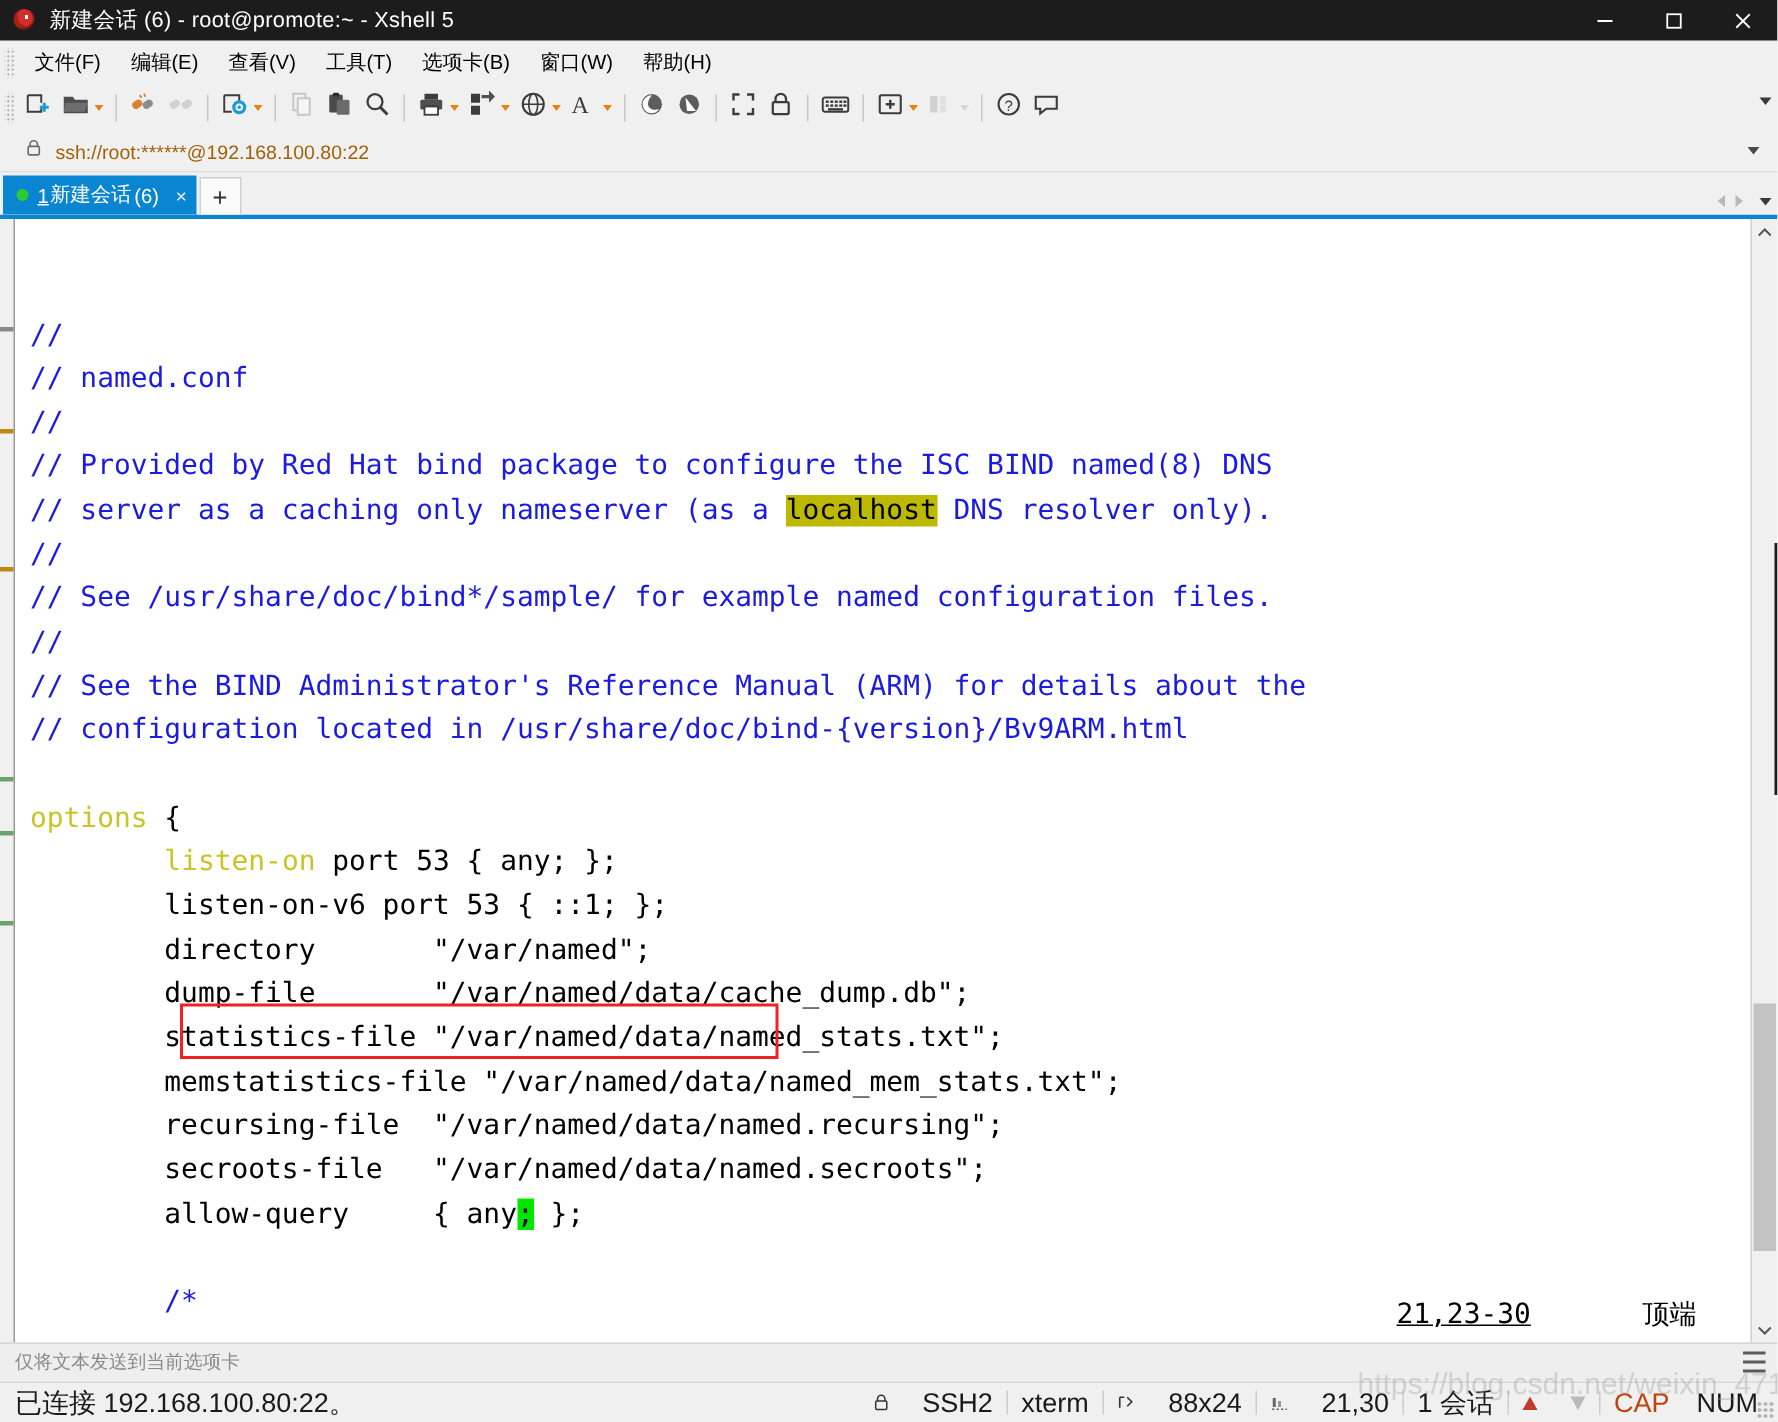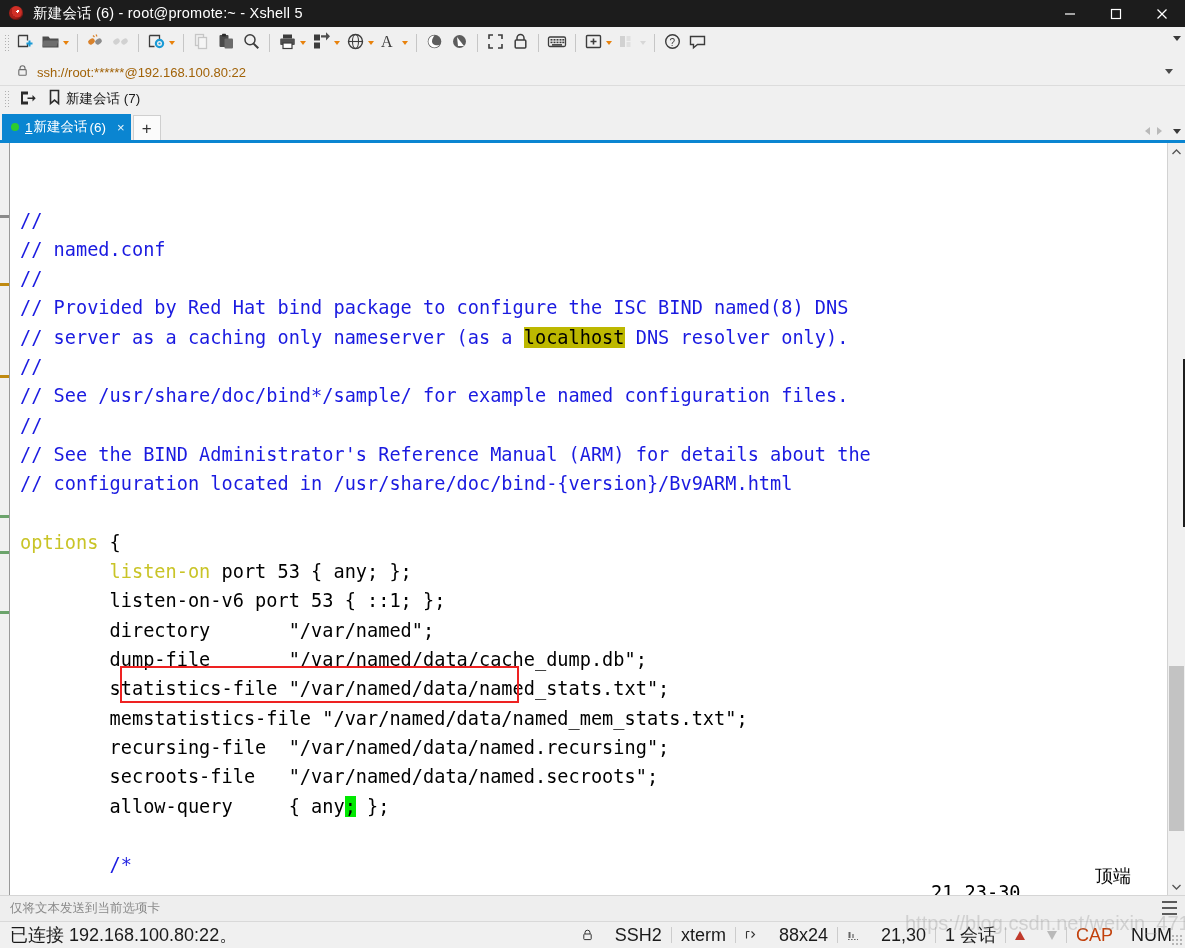--- a/index.html
+++ b/index.html
@@ -254,21 +254,21 @@
   .hl-cursor { background: #00e800; color: #000000; }
   .term-statusline {
     position: absolute; left: 10px; right: 0; bottom: 4px;
     height: 29px;
     font-family: "DejaVu Sans Mono", "Liberation Mono", monospace;
     font-size: 18.6px;
     color: #000000;
     white-space: pre;
   }
   .term-statusline .pos {
-    position: absolute; left: 911px; top: 16px; text-decoration: underline;
+    position: absolute; left: 911px; top: 0; text-decoration: underline;
   }
   .term-statusline .topmark {
     position: absolute; left: 1075px; top: 0;
     font-family: "Liberation Sans", sans-serif;
     font-size: 18px;
     text-align: right;
   }
   
   .annot {
     position: absolute;
@@ -402,20 +402,30 @@
       </div>
       <div class="win-btn close">
         <svg width="12" height="12" viewBox="0 0 12 12">
             <line x1="1.5" y1="1.5" x2="10.5" y2="10.5" stroke="#fff" stroke-width="1.2"></line>
             <line x1="10.5" y1="1.5" x2="1.5" y2="10.5" stroke="#fff" stroke-width="1.2"></line>
           </svg>
       </div>
     </div>
   </div>
 
+  <div class="menubar">
+    <div class="grip"></div>
+    <div class="menu-item">文件(F)</div>
+    <div class="menu-item">编辑(E)</div>
+    <div class="menu-item">查看(V)</div>
+    <div class="menu-item">工具(T)</div>
+    <div class="menu-item">选项卡(B)</div>
+    <div class="menu-item">窗口(W)</div>
+    <div class="menu-item">帮助(H)</div>
+  </div>
 
   <div class="toolbar">
     <div class="grip"></div>
 
     <div class="tb">
       <span>
         <svg width="19" height="19" viewBox="0 0 19 19">
           <path d="M2.5 3.5h9v5M2.5 3.5v11h9v-3" fill="none" stroke="#3c3c3c" stroke-width="1.3"></path>
           <path d="M13.5 8.5v6M10.5 11.5h6" stroke="#1a9ad6" stroke-width="2"></path>
         </svg>
@@ -654,35 +664,20 @@
           <path d="M4 5.6V4.3a2.5 2.5 0 0 1 5 0v1.3" fill="none" stroke="#6b6b6b" stroke-width="1.1"></path>
           <rect x="2.8" y="5.6" width="7.4" height="5.6" rx="0.8" fill="none" stroke="#6b6b6b" stroke-width="1.1"></rect>
         </svg>
       </span>
       <span class="addr-text">ssh://root:******@192.168.100.80:22</span>
     </div>
     <div class="addr-caret"></div>
   </div>
   <div class="hr-line"></div>
 
-  <div class="bookmarkbar">
-    <div class="grip"></div>
-    <span style="margin-left:6px;">
-      <svg width="17" height="17" viewBox="0 0 17 17">
-        <path d="M2 2.5h7v3H4v7h5v3H2z" fill="#2b2b2b"></path>
-        <path d="M8.5 8.5h5v-2.5l3.2 3.2-3.2 3.2v-2.5h-5z" fill="#2b2b2b"></path>
-      </svg>
-    </span>
-    <span style="margin-left:12px;">
-      <svg width="13" height="17" viewBox="0 0 13 17">
-        <path d="M2.5 1.5h8v13l-4-3.4-4 3.4z" fill="none" stroke="#2b2b2b" stroke-width="1.6"></path>
-      </svg>
-    </span>
-    <span class="bm-text">新建会话 (7)</span>
-  </div>
 
   <div class="tabstrip">
     <div class="tab">
       <span class="dot"></span>
       <span class="num">1</span>
       <span>新建会话</span>
       <span style="margin-left:2px;">(6)</span>
       <span class="tab-close">×</span>
     </div>
     <div class="tab-add">+</div>

